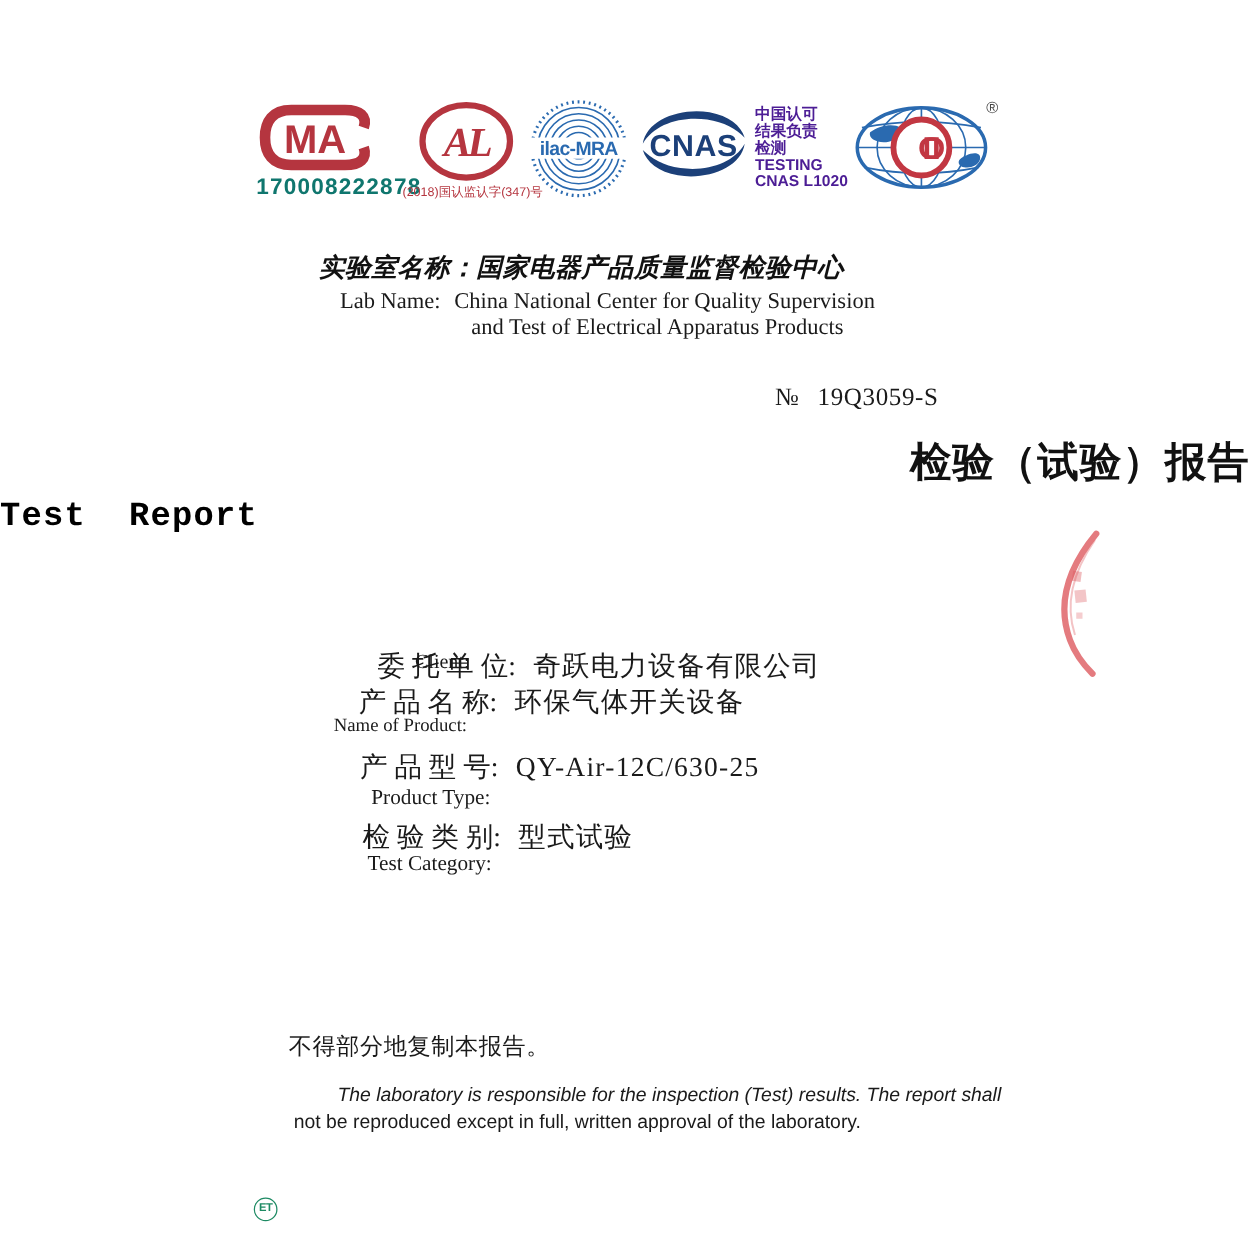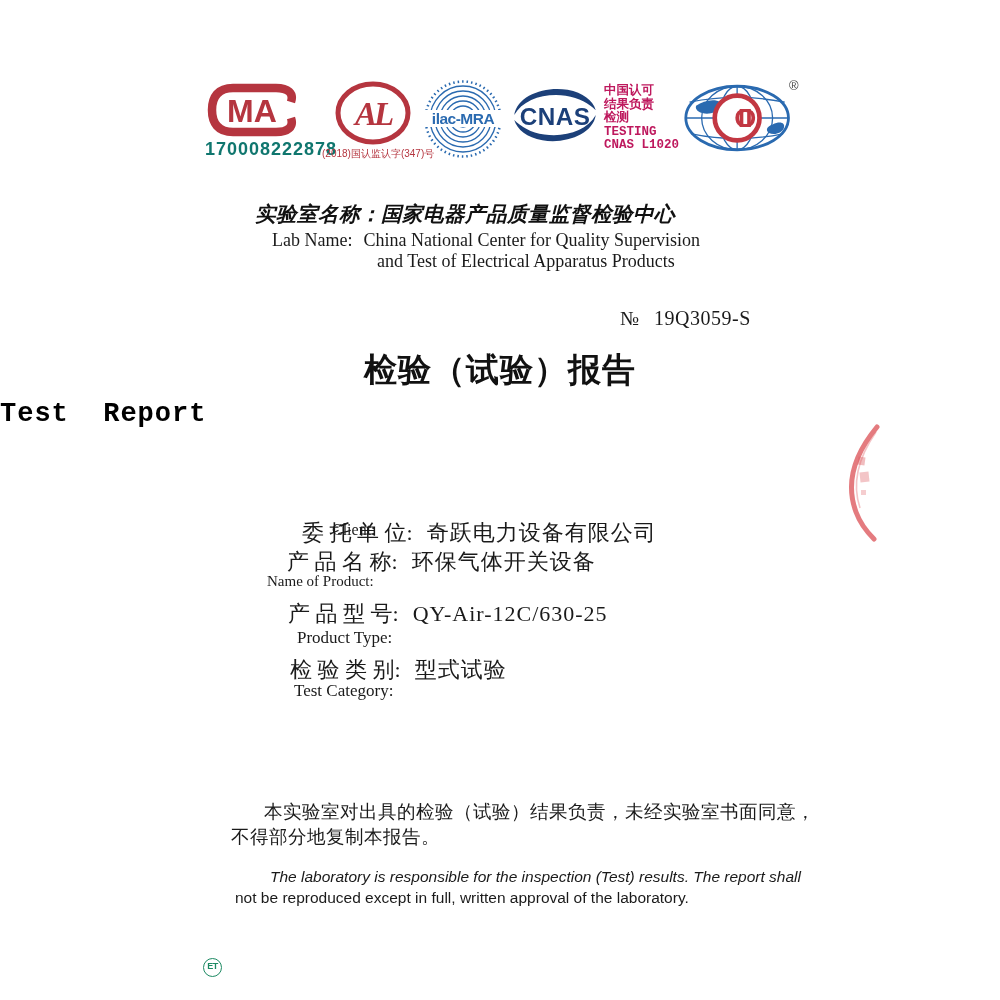--- a/index.html
+++ b/index.html
@@ -8,37 +8,37 @@
     font-family:"Liberation Serif","DejaVu Serif",serif; color:#1a1a1a;
     overflow:hidden;
   }
   .abs { position:absolute; white-space:nowrap; }
 
   
   .cma-number { left:205px; top:139px; font-family:"Liberation Sans","DejaVu Sans",sans-serif;
     font-weight:bold; font-size:18px; letter-spacing:1px; color:#0f766e; }
   .al-caption { left:322px; top:147px; font-size:10px; color:#b5353f; letter-spacing:0px;
     font-family:"Liberation Sans",sans-serif; }
-  .accred { left:604px; top:85px; font-family:Liberation Mono, monospace;
-    font-weight:bold; color:#be185d; font-size:12.5px; line-height:13.5px; }
+  .accred { left:604px; top:85px; font-family:Liberation Sans, sans-serif;
+    font-weight:bold; color:#4c1d95; font-size:12.5px; line-height:13.5px; }
   .reg-mark { left:789px; top:78px; font-size:13px; color:#444; font-family:"Liberation Sans",sans-serif; }
 
   
   .lab-cn { left:255px; top:200px; font-family:"Liberation Sans","DejaVu Sans",sans-serif;
     font-weight:bold; font-size:20.5px; letter-spacing:0.5px; color:#111;font-style:italic; }
   .lab-en1 { left:272px; top:230px; font-size:18px; }
   .lab-en1 .tail { margin-left:11px; }
   .lab-en2 { left:377px; top:251px; font-size:18px; }
 
   
   .report-no { left:620px; top:307px; font-size:20px; }
   .report-no .val { margin-left:15px; letter-spacing:0.5px; }
 
   
-  .title-cn { left:0; right:0; top:348px; text-align:center; position:absolute;
+  .title-cn { left:0; right:0; top:348px; text-align:right; position:absolute;
     font-family:"Liberation Sans","DejaVu Sans",sans-serif; font-weight:bold;
     font-size:33px; letter-spacing:1px; color:#111; }
   .title-en { left:0; right:0; top:399px; position:absolute;
     font-family:"Liberation Mono","DejaVu Sans Mono",monospace; font-weight:bold;
     font-size:27px; letter-spacing:1px; white-space:pre; color:#000000; }
 
   
   .cn-line { font-size:22px; }
   .cn-line .val { margin-left:14px; letter-spacing:1px; }
   .en-line { }
@@ -150,21 +150,20 @@
   <div class="abs cn-line f3-cn">
     <span>产 品 型 号:</span><span class="val">QY-Air-12C/630-25</span>
   </div>
   <div class="abs en-line f3-en">Product Type:</div>
 
   <div class="abs cn-line f4-cn">
     <span>检 验 类 别:</span><span class="val">型式试验</span>
   </div>
   <div class="abs en-line f4-en">Test Category:</div>
 
-  <div class="abs foot-cn1">本实验室对出具的检验（试验）结果负责，未经实验室书面同意，</div>
   <div class="abs foot-cn2">不得部分地复制本报告。</div>
   <div class="abs foot-en1">The laboratory is responsible for the inspection (Test) results. The report shall</div>
   <div class="abs foot-en2">not be reproduced except in full, written approval of the laboratory.</div>
 
   <svg class="abs" style="left:836px; top:424px;" width="54" height="118" viewBox="0 0 54 118">
     <path d="M41 3 C17 32 10 61 20 88 C24 99 31 108 38 115" fill="none" stroke="#dd5a5f" stroke-width="5" stroke-linecap="round" opacity="0.8"></path>
     <path d="M40 8 C22 34 16 60 24 84" fill="none" stroke="#e57b7f" stroke-width="1.6" opacity="0.45"></path>
     <rect x="22" y="33" width="7" height="8" fill="#dd5a5f" opacity="0.4" transform="rotate(8 25 37)"></rect>
     <rect x="24" y="48" width="9" height="10" fill="#dd5a5f" opacity="0.35" transform="rotate(-6 28 53)"></rect>
     <rect x="25" y="66" width="5" height="5" fill="#dd5a5f" opacity="0.3"></rect>

